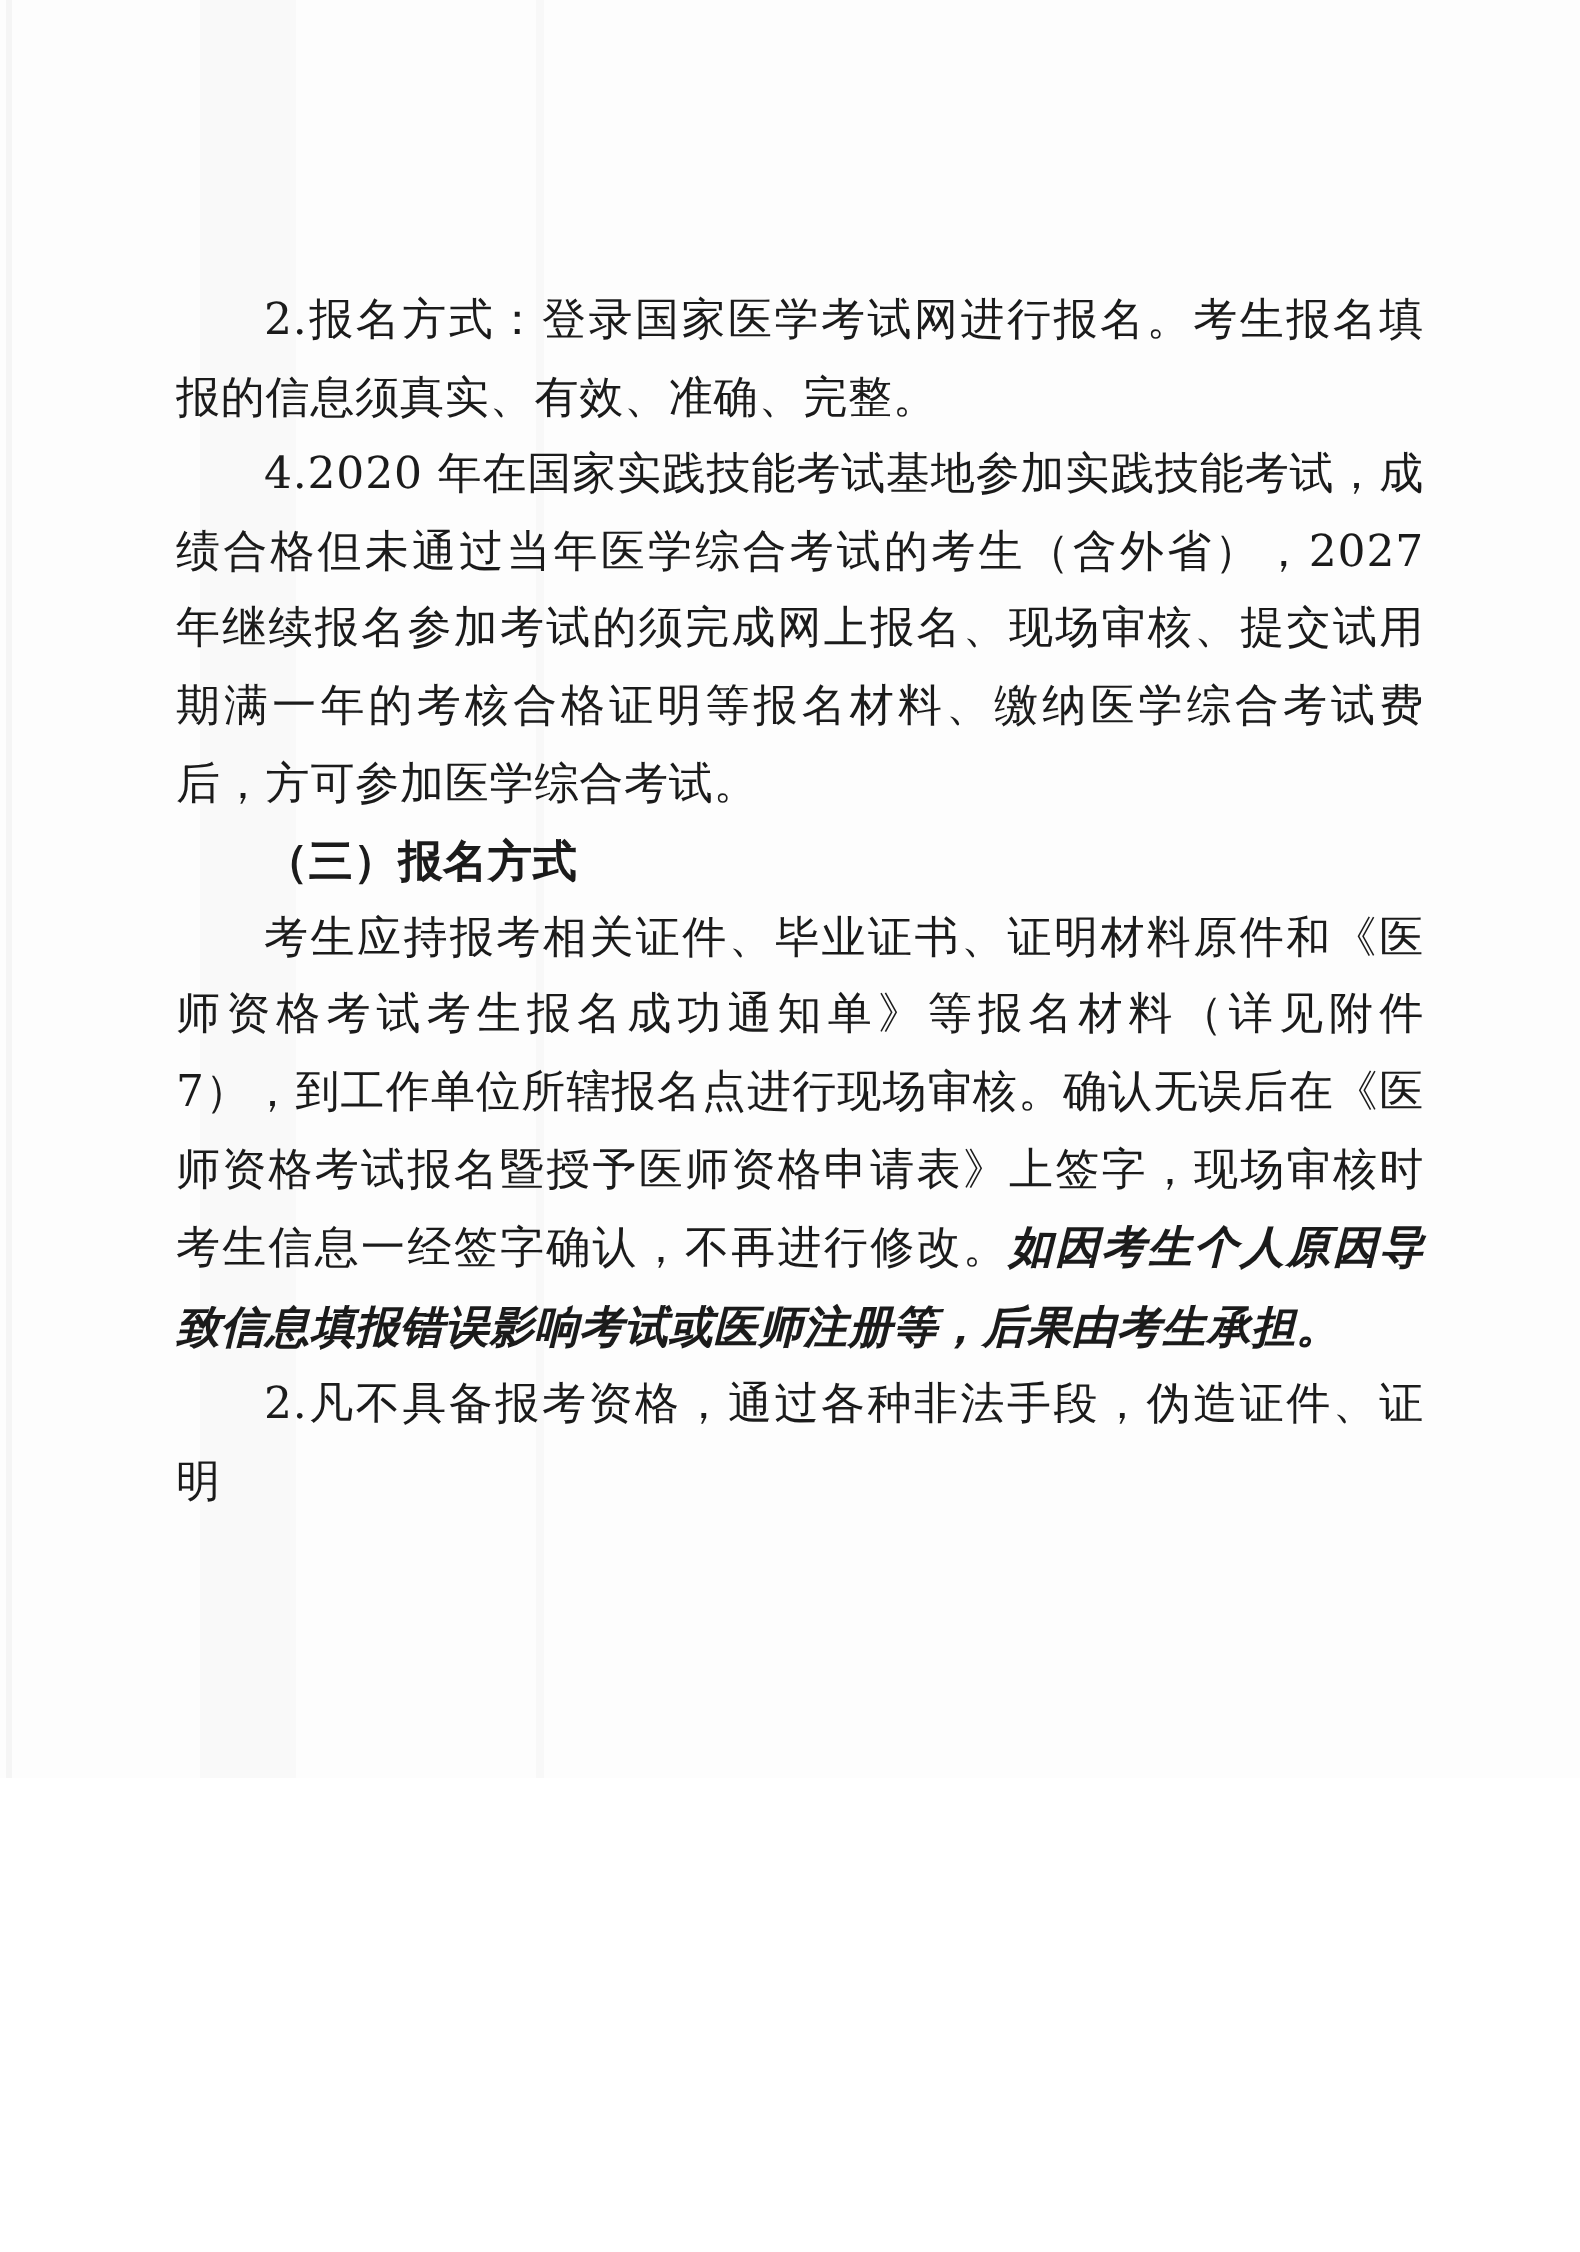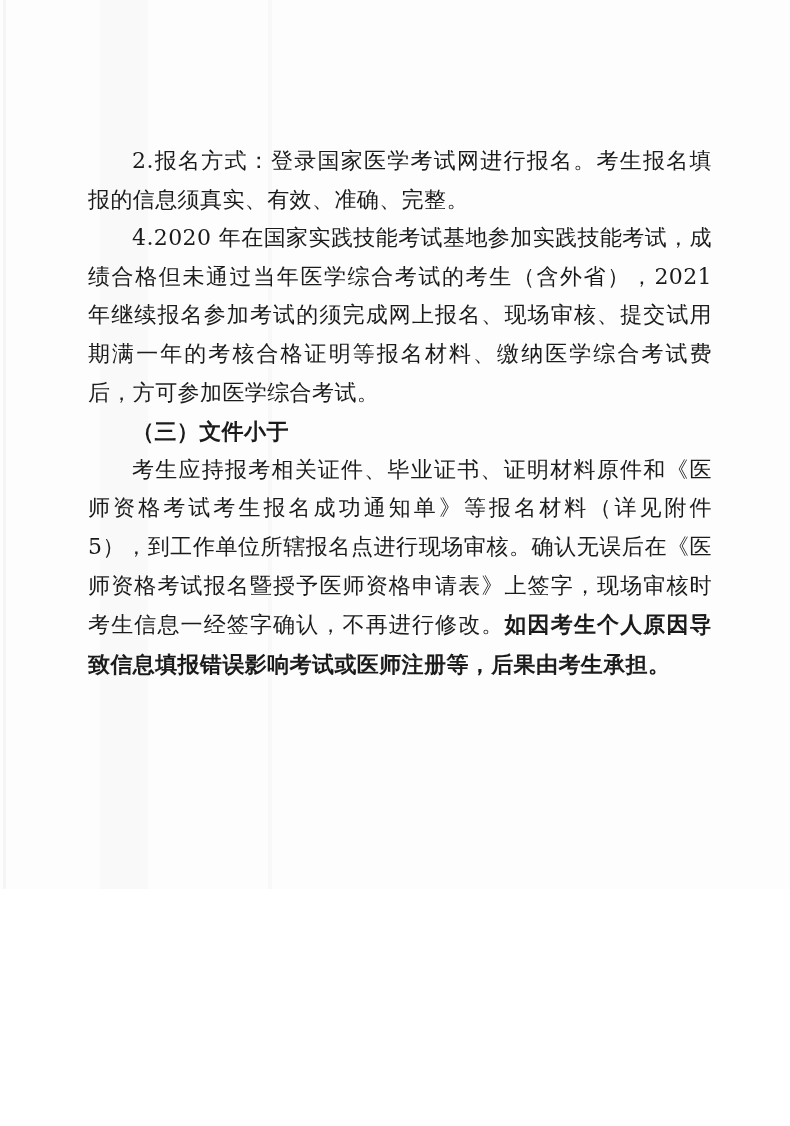--- a/index.html
+++ b/index.html
@@ -41,38 +41,40 @@
     margin: 0;
     text-indent: 2em;
   }
   .heading {
     margin: 0;
     text-indent: 2em;
     font-weight: bold;
   }
   .bold-run {
     font-weight: bold;
+    font-style: italic;
   }
 </style>
 </head>
 <body>
 
 <div class="page">
 
   <div class="scan-streak streak-a"></div>
   <div class="scan-streak streak-b"></div>
   <div class="scan-streak streak-c"></div>
 
   <div class="content">
 
     <p class="para">2.报名方式：登录国家医学考试网进行报名。考生报名填报的信息须真实、有效、准确、完整。</p>
 
 
-    <p class="para">4.2020 年在国家实践技能考试基地参加实践技能考试，成绩合格但未通过当年医学综合考试的考生（含外省），2021 年继续报名参加考试的须完成网上报名、现场审核、提交试用期满一年的考核合格证明等报名材料、缴纳医学综合考试费后，方可参加医学综合考试。</p>
+    <p class="para">4.2020 年在国家实践技能考试基地参加实践技能考试，成绩合格但未通过当年医学综合考试的考生（含外省），2027 年继续报名参加考试的须完成网上报名、现场审核、提交试用期满一年的考核合格证明等报名材料、缴纳医学综合考试费后，方可参加医学综合考试。</p>
 
-    <p class="heading">（三）文件小于</p>
+    <p class="heading">（三）报名方式</p>
 
 
-    <p class="para"><span>考生应持报考相关证件、毕业证书、证明材料原件和《医师资格考试考生报名成功通知单》等报名材料（详见附件 5），到工作单位所辖报名点进行现场审核。确认无误后在《医师资格考试报名暨授予医师资格申请表》上签字，现场审核时考生信息一经签字确认，不再进行修改。</span><span class="bold-run">如因考生个人原因导致信息填报错误影响考试或医师注册等，后果由考生承担。</span></p>
+    <p class="para"><span>考生应持报考相关证件、毕业证书、证明材料原件和《医师资格考试考生报名成功通知单》等报名材料（详见附件 7），到工作单位所辖报名点进行现场审核。确认无误后在《医师资格考试报名暨授予医师资格申请表》上签字，现场审核时考生信息一经签字确认，不再进行修改。</span><span class="bold-run">如因考生个人原因导致信息填报错误影响考试或医师注册等，后果由考生承担。</span></p>
 
+    <p class="para">2.凡不具备报考资格，通过各种非法手段，伪造证件、证明</p>
 
   </div>
 </div>
 
 </body></html>

